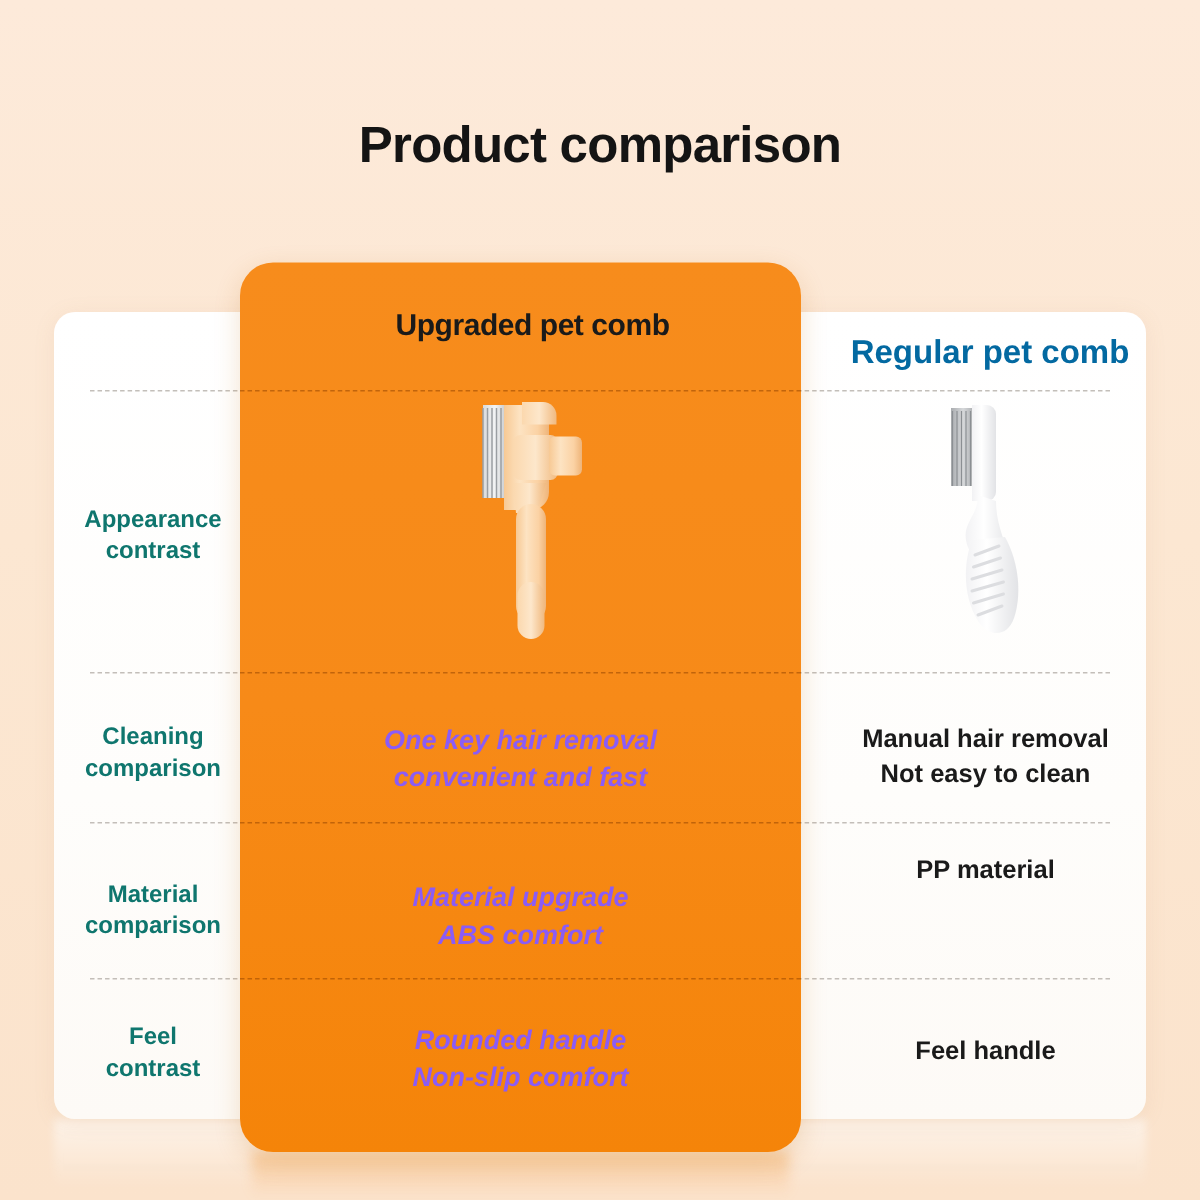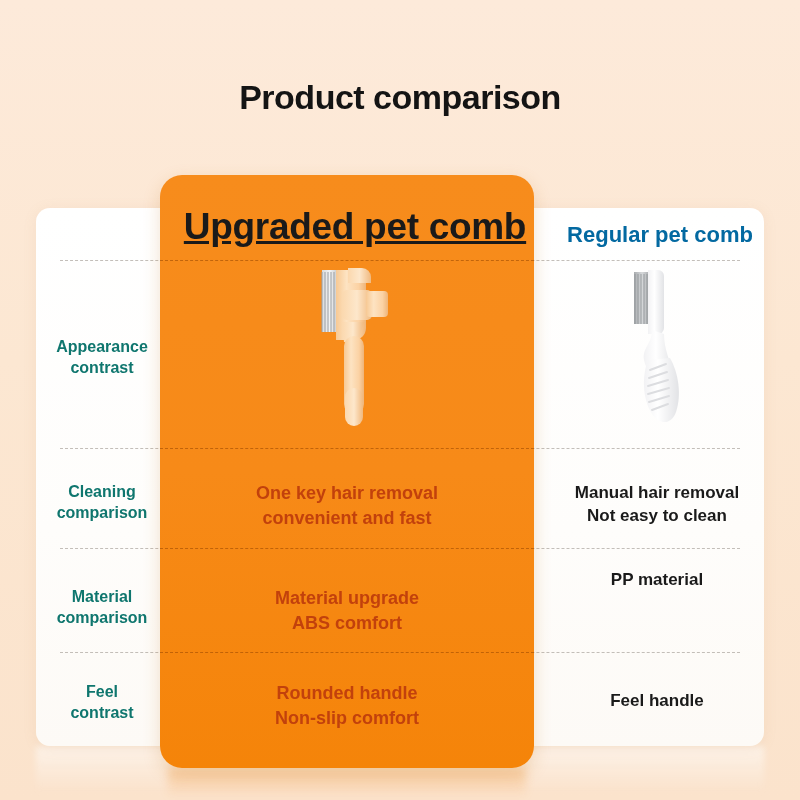--- a/index.html
+++ b/index.html
@@ -75,26 +75,25 @@
   .hd1 { top:85px; }
   .hd2 { top:273px; }
   .hd3 { top:373px; }
   .hd4 { top:477px; }
 
   .highlight-title {
     position:absolute;
     top:206px; left:160px;
     width:390px;
     text-align:center;
-    font-size:37px;
+    font-size:20px;
     font-weight:bold;
     color:#1a1a1a;
     z-index:7;
     letter-spacing:-0.3px;
-    text-decoration:underline;
   }
 
   .regular-title {
     position:absolute;
     top:222px; left:540px;
     width:240px;
     text-align:center;
     font-size:22px;
     font-weight:bold;
     color:#0369a1;
@@ -117,23 +116,24 @@
   .lc3 { top:586px; }
   .lc4 { top:681px; }
 
   
   .mid-cell {
     position:absolute;
     left:175px; width:344px;
     text-align:center;
     font-size:18px;
     font-weight:bold;
-    color:#c2410c;
+    color:#8b5cf6;
     line-height:1.38;
     z-index:7;
+    font-style:italic;
   }
   .mc2 { top:481px; }
   .mc3 { top:586px; }
   .mc4 { top:681px; }
 
   
   .right-cell {
     position:absolute;
     left:540px; width:234px;
     text-align:center;

